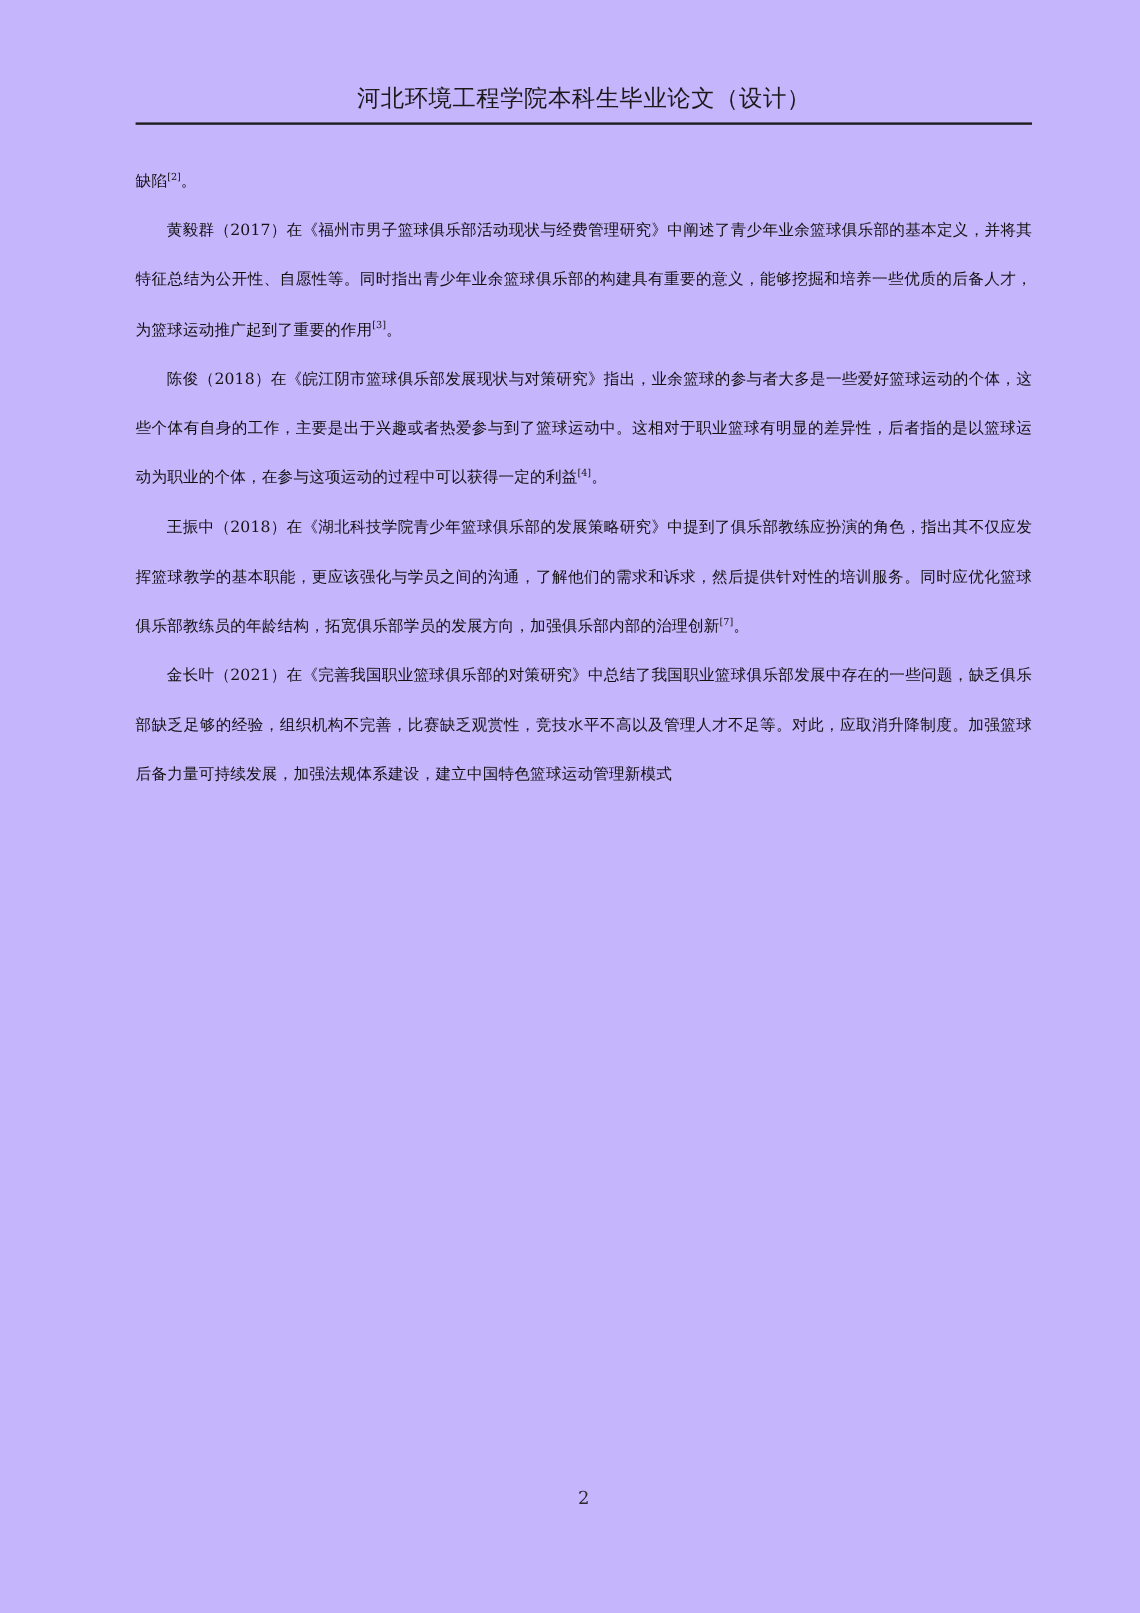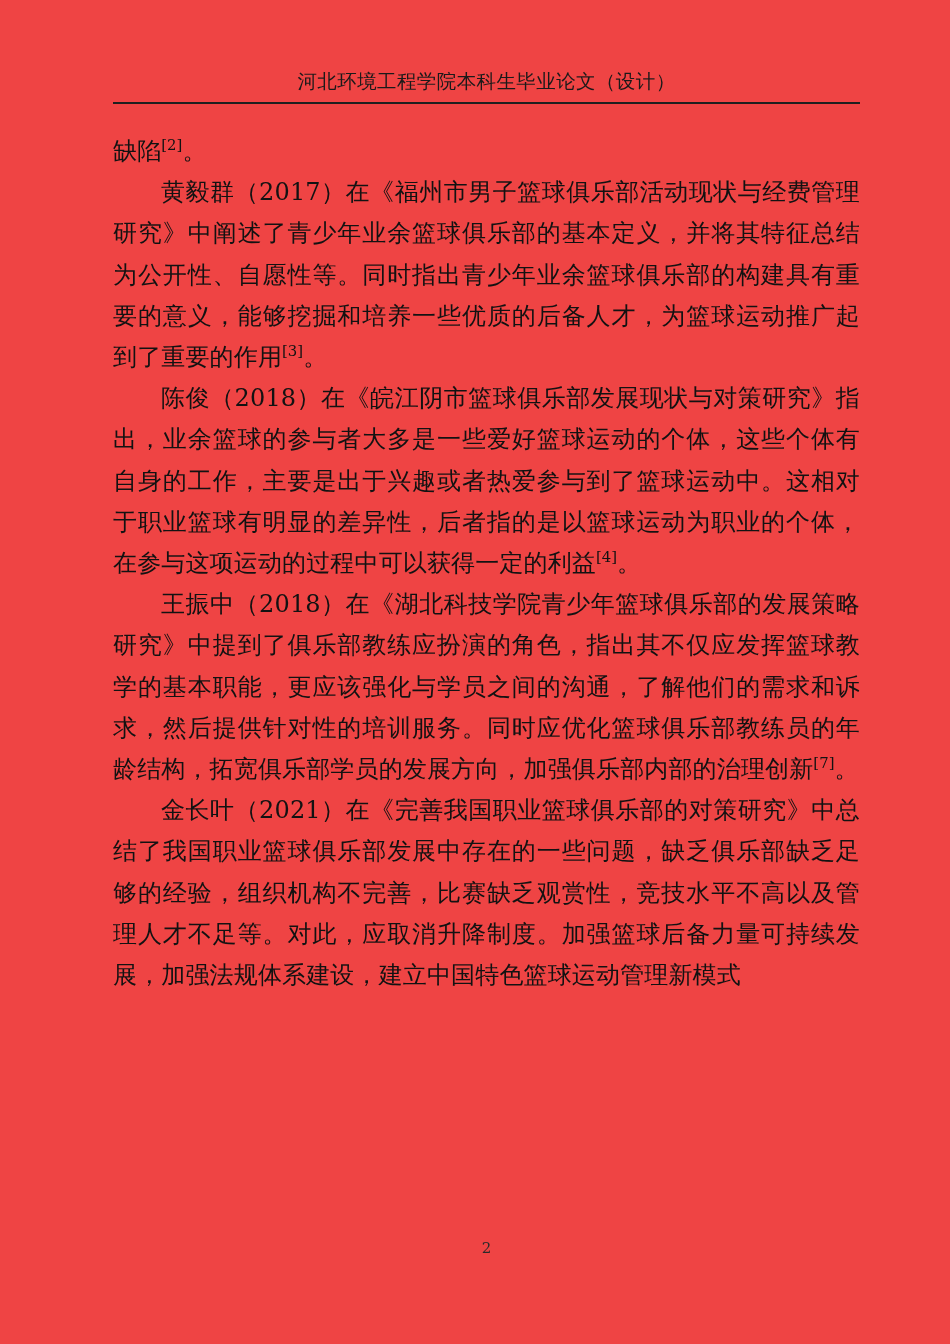--- a/index.html
+++ b/index.html
@@ -8,21 +8,21 @@
     background: #ffffff;
   }
   body {
     font-family: "DejaVu Serif", "Liberation Serif", serif;
     color: #000000;
   }
   .page {
     position: relative;
     width: 950px;
     height: 1344px;
-    background: #ef4444;
+    background: #c4b5fd;
     overflow: hidden;
     box-sizing: border-box;
   }
 
   
   .header {
     position: absolute;
     left: 113px;
     top: 68px;
     width: 747px;
@@ -47,21 +47,21 @@
 
   
   .body-col {
     position: absolute;
     left: 113px;
     top: 131px;
     width: 747px;
   }
   .para {
     font-family: "DejaVu Serif", "Liberation Serif", serif;
-    font-size: 24px;
+    font-size: 13px;
     line-height: 41.2px;
     color: #121212;
     text-align: justify;
     text-justify: inter-character;
     margin: 0;
     letter-spacing: 0.15px;
     word-break: break-all;
     hyphens: none;
   }
   .para.indent {

